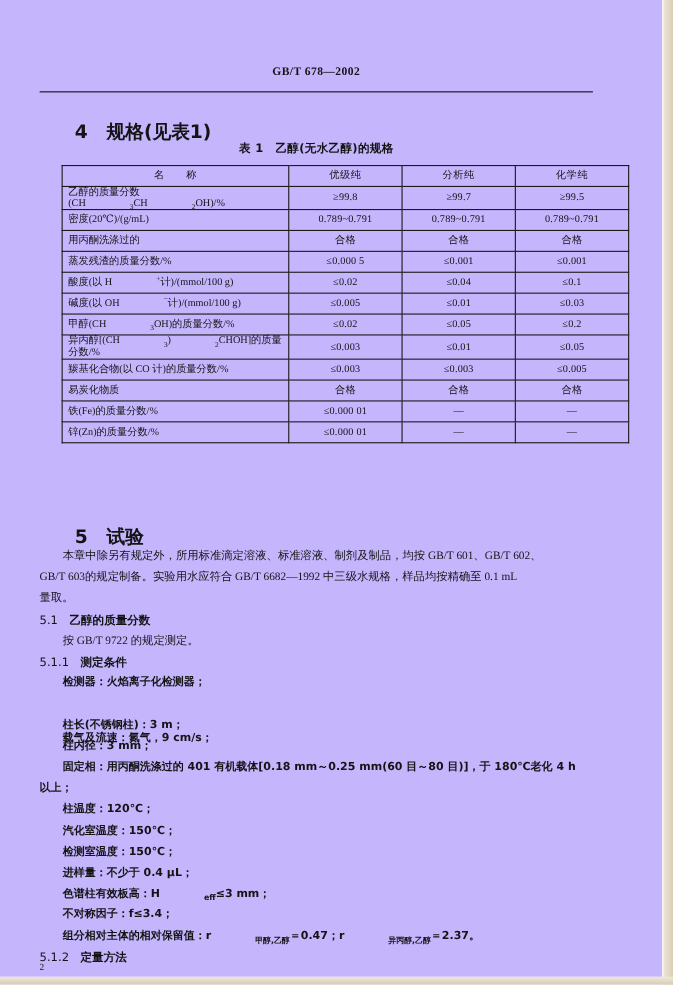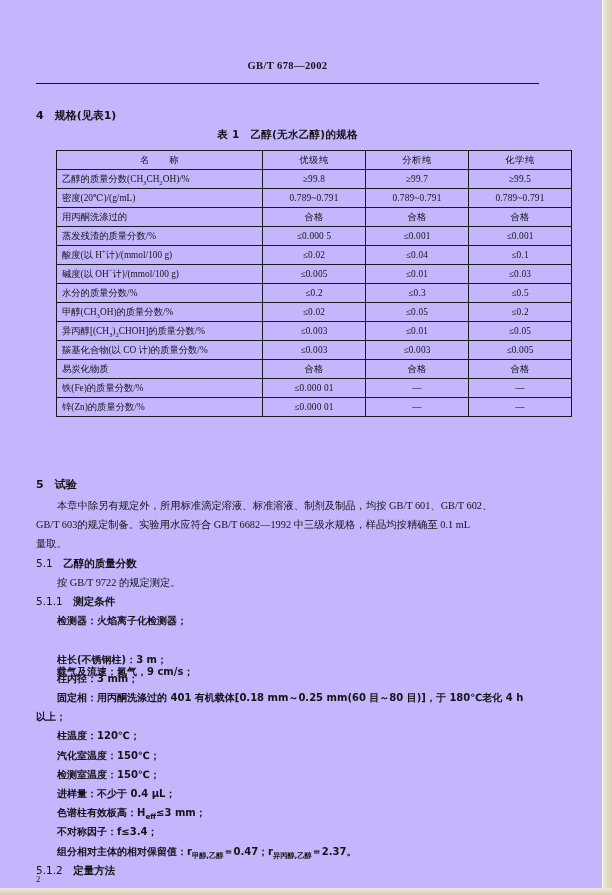--- a/index.html
+++ b/index.html
@@ -55,24 +55,25 @@
     left: 36px;
     top: 83px;
     width: 503px;
     height: 1px;
     background: #111;
   }
 
   
   .clause-h {
     position: absolute;
-    font-size: 11px;
+    font-size: 17px;
     font-weight: bold;
     font-family: "DejaVu Sans", "Liberation Sans", sans-serif;
     white-space: nowrap;
+    margin-left: 32px;
   }
   #clause4 { left: 36px; top: 108px; }
   #clause5 { left: 36px; top: 477px; }
 
   .table-caption {
     position: absolute;
     left: 36px;
     top: 128px;
     width: 503px;
     text-align: center;
@@ -112,21 +113,21 @@
   }
   .spec-table td.val {
     text-align: center;
     letter-spacing: .2px;
   }
   .spec-table td.val.cn {
     font-family: "DejaVu Sans", "Liberation Sans", sans-serif;
   }
   .col-name   { width: 206px; }
   .col-grade  { width: 103px; }
-  sub, sup { font-size: 72%; line-height: 0; }
+  sub, sup { font-size: 72%; line-height: 0; margin-left: 40px; }
 
   
   .para {
     position: absolute;
     font-size: 10.3px;
     line-height: 1.42;
     white-space: nowrap;
   }
   .para.cn-bold {
     font-family: "DejaVu Sans", "Liberation Sans", sans-serif;
@@ -207,26 +208,20 @@
           <td class="name">酸度(以 H<sup>+</sup>计)/(mmol/100 g)</td>
           <td class="val">≤0.02</td>
           <td class="val">≤0.04</td>
           <td class="val">≤0.1</td>
         </tr>
         <tr>
           <td class="name">碱度(以 OH<sup>−</sup>计)/(mmol/100 g)</td>
           <td class="val">≤0.005</td>
           <td class="val">≤0.01</td>
           <td class="val">≤0.03</td>
-        </tr>
-        <tr>
-          <td class="name">水分的质量分数/%</td>
-          <td class="val">≤0.2</td>
-          <td class="val">≤0.3</td>
-          <td class="val">≤0.5</td>
         </tr>
         <tr>
           <td class="name">甲醇(CH<sub>3</sub>OH)的质量分数/%</td>
           <td class="val">≤0.02</td>
           <td class="val">≤0.05</td>
           <td class="val">≤0.2</td>
         </tr>
         <tr>
           <td class="name">异丙醇[(CH<sub>3</sub>)<sub>2</sub>CHOH]的质量分数/%</td>
           <td class="val">≤0.003</td>

